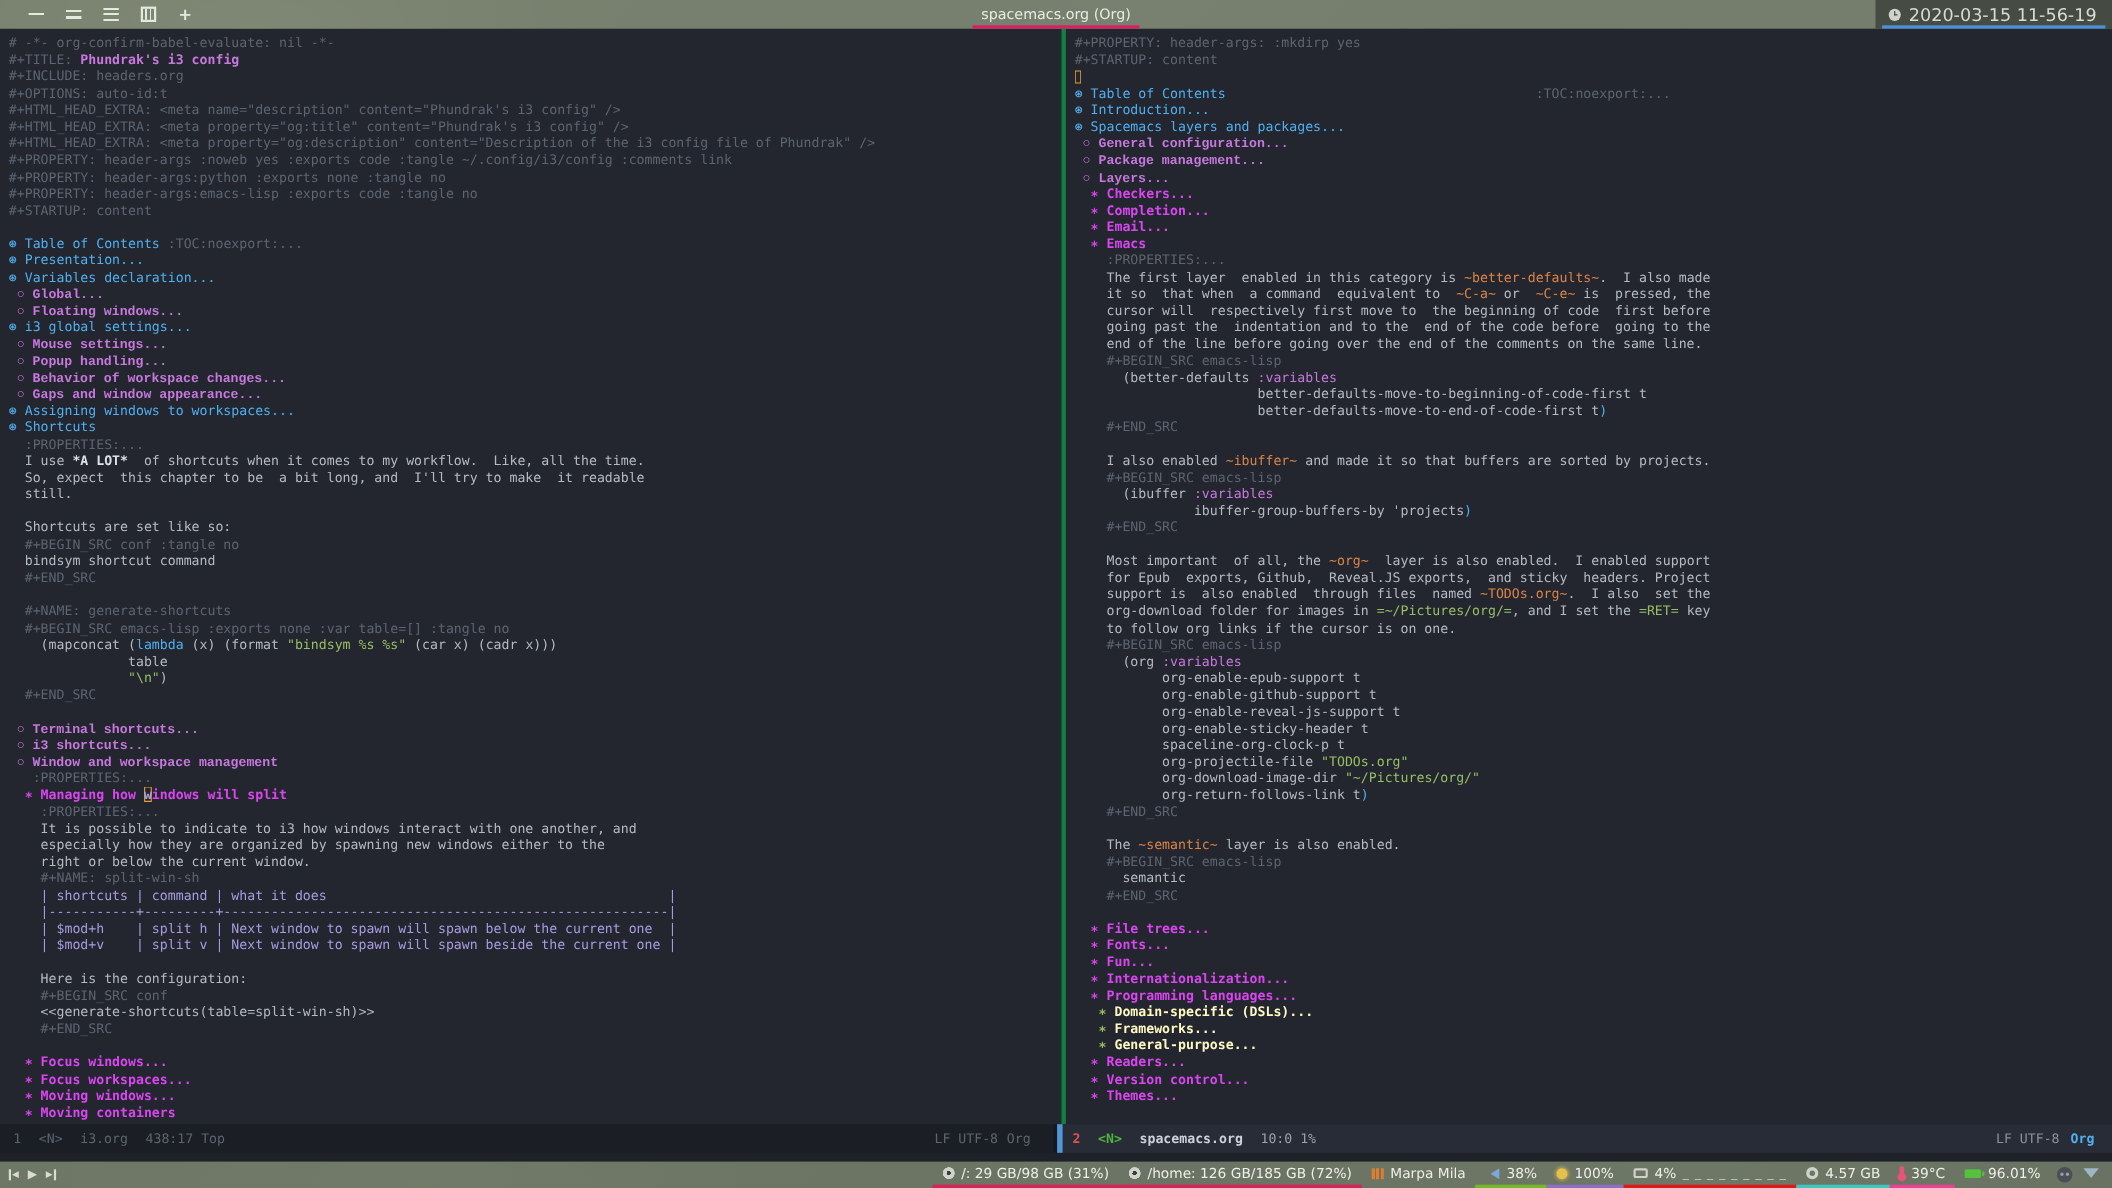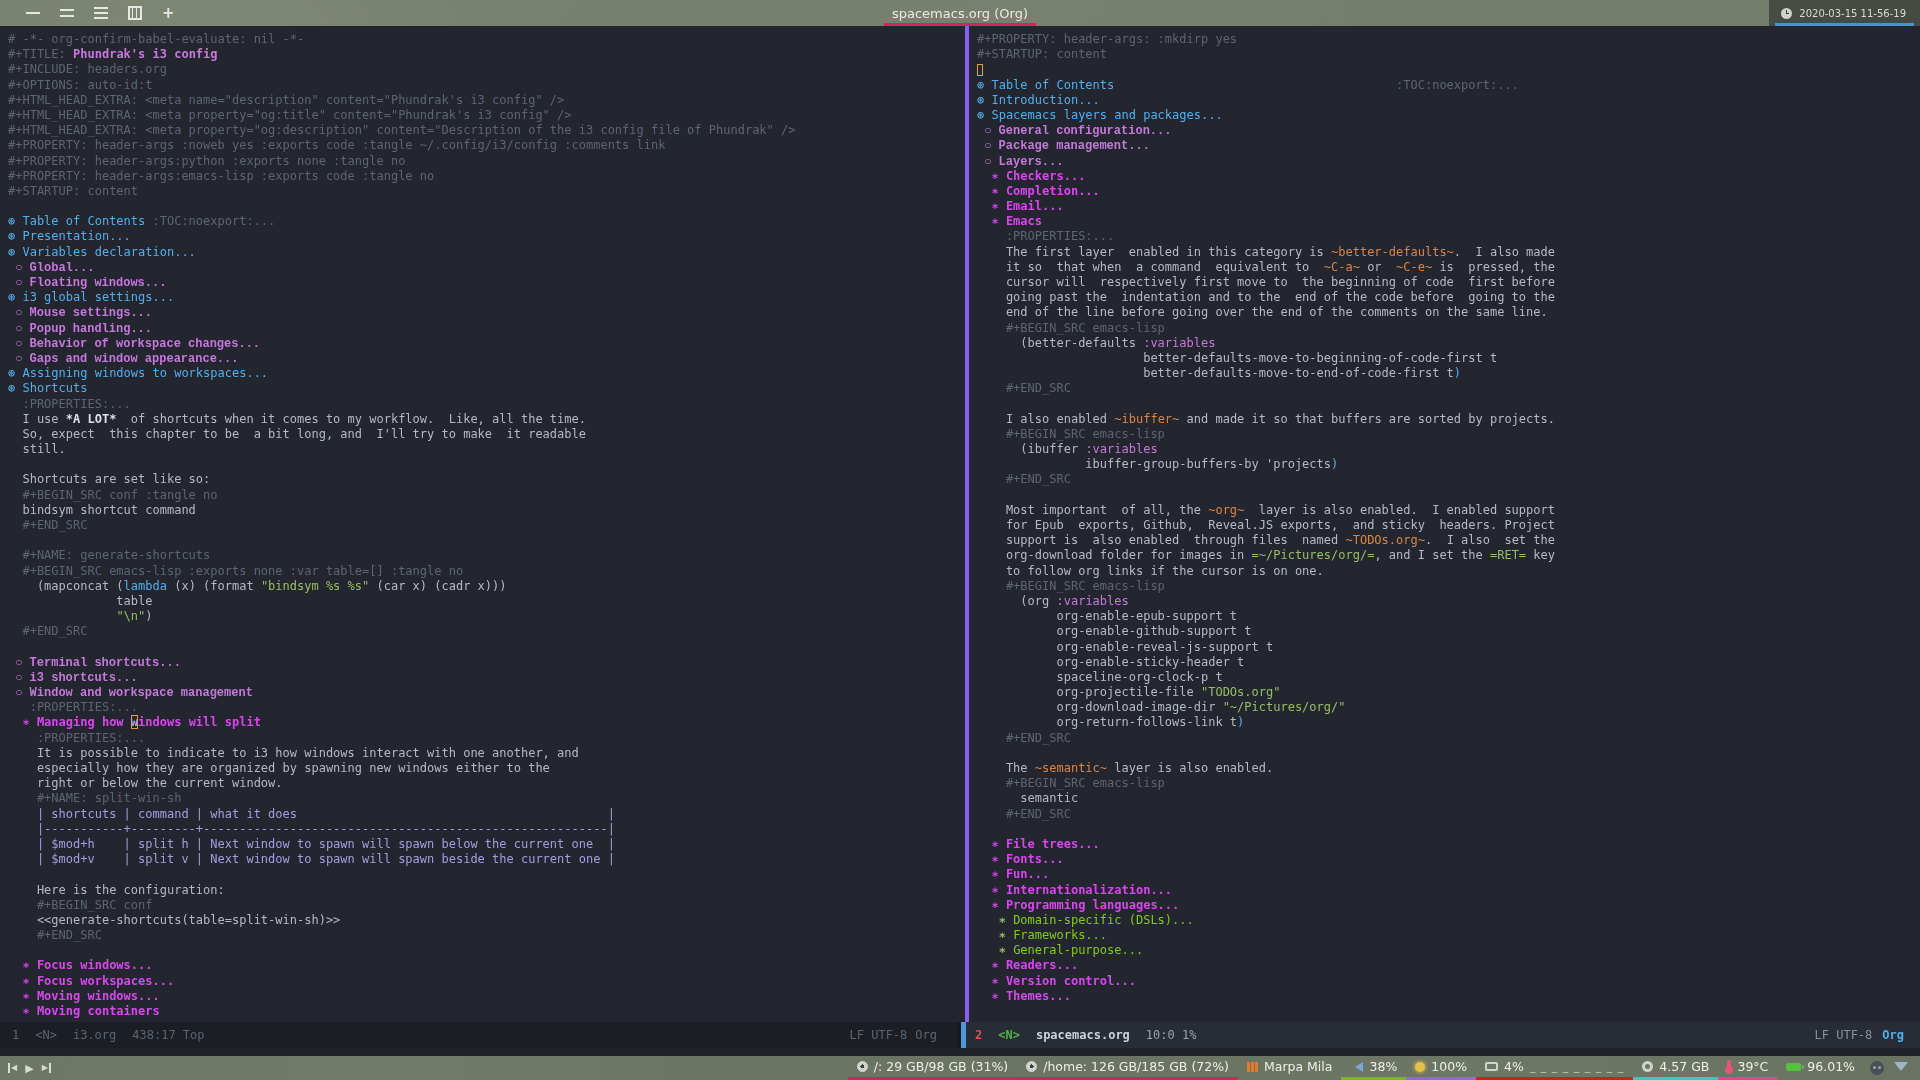--- a/index.html
+++ b/index.html
@@ -23,42 +23,42 @@
   .wsg-three{background:linear-gradient(#0000 1px,#e6e9e0 1px 3px,#0000 3px 6px,#e6e9e0 6px 8px,#0000 8px 11px,#e6e9e0 11px 13px,#0000 13px);}
   .wsg-four{border:2px solid #e6e9e0;box-sizing:border-box;
     background:linear-gradient(90deg,#0000 2px,#e6e9e0 2px 3.5px,#0000 3.5px 6px,#e6e9e0 6px 7.5px,#0000 7.5px);}
   .wsg-plus{width:auto;height:auto;background:none;color:#e6e9e0;font:600 15px "DejaVu Sans",sans-serif;line-height:14px;}
   .topbar-center{position:absolute;left:50%;transform:translateX(-50%);top:0;height:26px;
     display:flex;align-items:center;padding:0 14px;}
   .win-title{color:#e9ebe3;font-size:13px;}
   .chip-underline{position:absolute;left:6px;right:6px;bottom:0;height:3px;}
   .date-chip{position:absolute;right:0;top:0;height:26px;background:rgba(56,62,55,.78);
     display:flex;align-items:center;gap:7px;padding:0 14px 0 12px;}
-  .clock-txt{color:#d8dbd3;font-size:10px;}
+  .clock-txt{color:#d8dbd3;font-size:16px;}
   .i-clock{width:11px;height:11px;border-radius:50%;background:#cfd3cb;position:relative;}
   .i-clock::after{content:"";position:absolute;left:5px;top:2px;width:1px;height:4px;background:#3a3f3a;}
   .i-clock::before{content:"";position:absolute;left:5px;top:5px;width:3px;height:1px;background:#3a3f3a;}
 
   
   .emacs{position:absolute;top:26px;left:0;right:0;bottom:24px;background:#23262e;
     display:flex;flex-direction:column;z-index:4;}
   .panes{flex:1;display:flex;overflow:hidden;}
   .pane{font-family:"DejaVu Sans Mono","DejaVu Sans",monospace;font-size:12px;
     white-space:pre;overflow:hidden;padding:6px 0 0 8px;color:#b4bac4;}
   .pane-left{width:957px;}
-  .pane-right{flex:1;border-left:4px solid #8b5cf6;}
+  .pane-right{flex:1;border-left:4px solid #15803d;}
   .bline{height:15.2px;line-height:15.2px;}
 
   .s-d{color:#b4bac4;}
   .s-m{color:#5d6472;}
   .s-title{color:#c678dd;font-weight:bold;}
   .s-k1{color:#51afef;font-weight:normal;}
   .s-k2{color:#c678dd;font-weight:bold;font-family:Liberation Mono, monospace;}
   .s-k3{color:#d946ef;font-weight:bold;}
-  .s-k4{color:#84cc16;font-weight:normal;}
+  .s-k4{color:#fef9c3;font-weight:bold;}
   .s-k4b{color:#98be65;font-weight:bold;}
   .s-tag{color:#5d6472;}
   .s-code{color:#da8548;}
   .s-verb{color:#98be65;}
   .s-str{color:#98be65;}
   .s-kw{color:#51afef;}
   .s-var{color:#c678dd;}
   .s-tbl{color:#a89ae0;}
   .s-b{color:#dde2ea;font-weight:bold;}
   .s-cur3{color:#a9a1e1;font-weight:bold;box-shadow:inset 0 0 0 1px #e2a038;}

